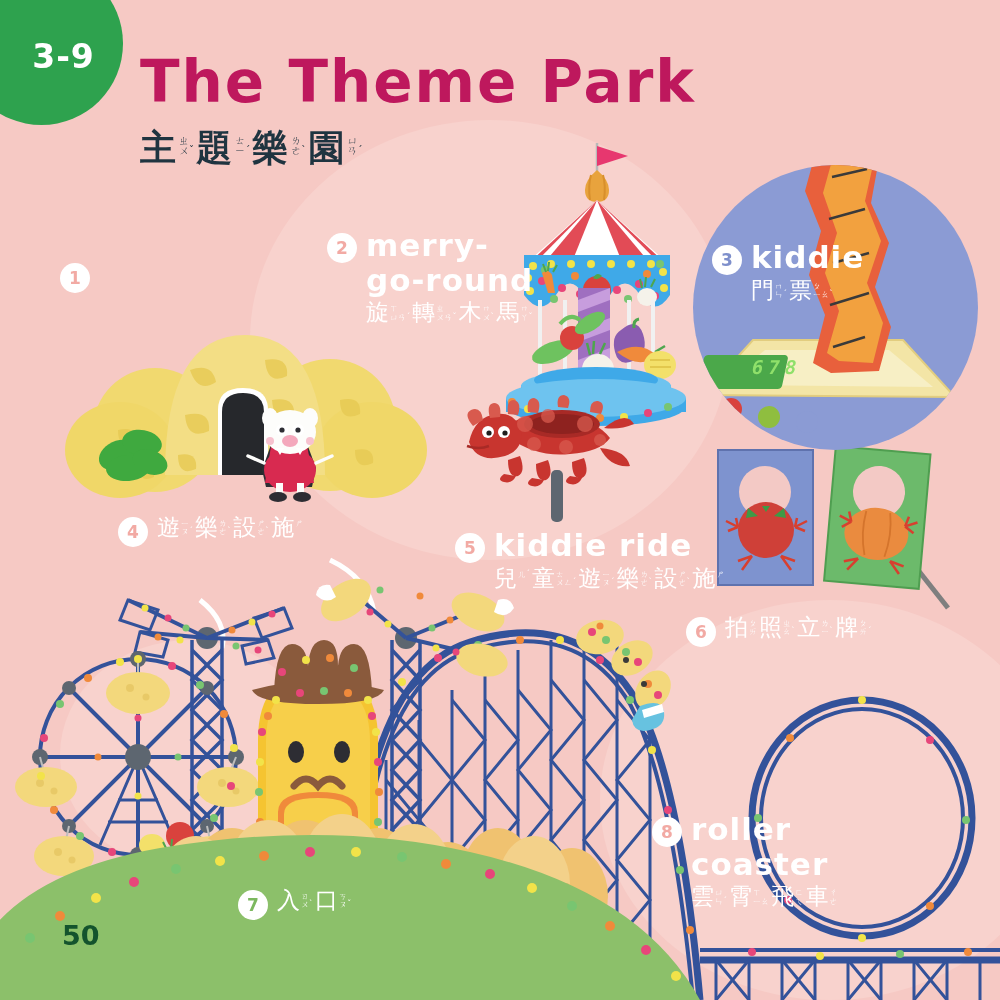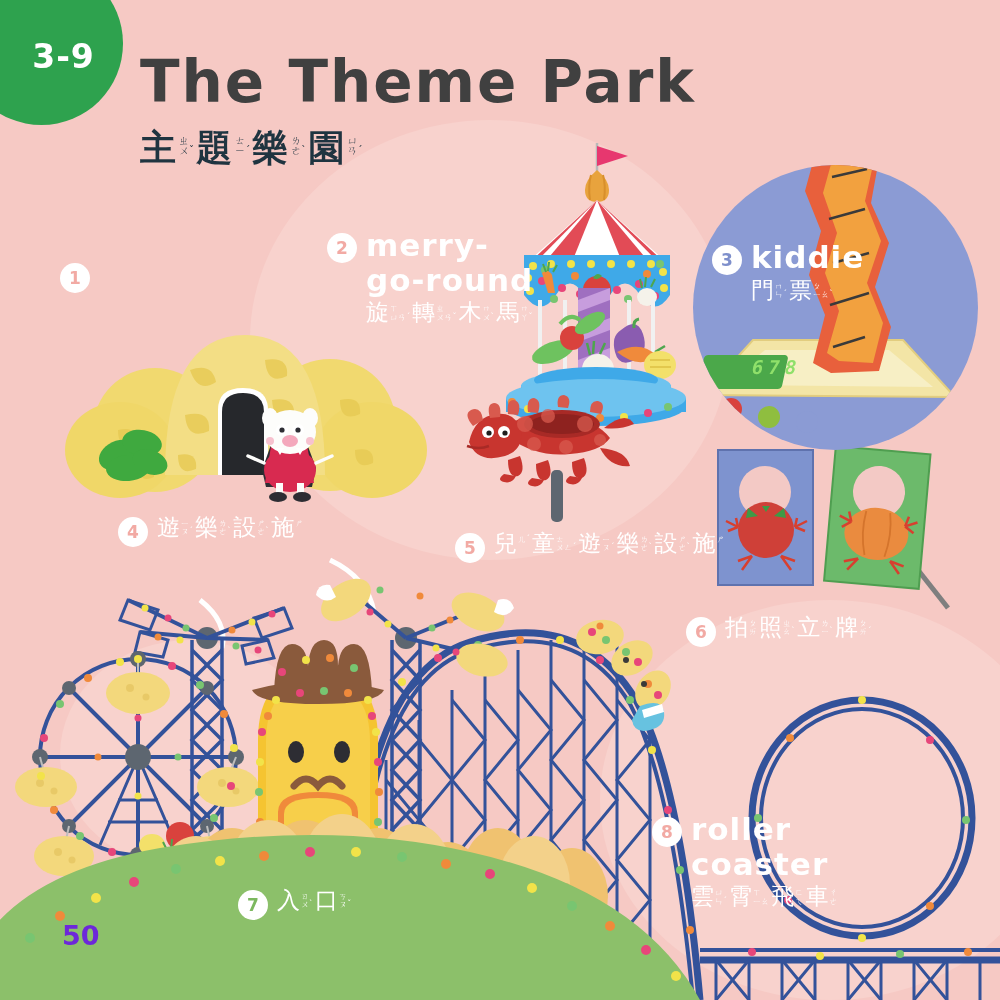--- a/index.html
+++ b/index.html
@@ -25,21 +25,21 @@
   }
   .chapter-badge span{
     color:#ffffff;font-size:33px;font-weight:600;letter-spacing:1px;
     font-family:"DejaVu Sans",sans-serif;
     margin-left:16px;
   }
 
   
   .title-en{
     position:absolute;left:140px;top:48px;
-    color:#404040;font-size:58px;font-weight:700;letter-spacing:2px;
+    color:#be185d;font-size:58px;font-weight:700;letter-spacing:2px;
     font-family:"DejaVu Sans",sans-serif;
     white-space:nowrap;
   }
   .title-zh{
     position:absolute;left:140px;top:130px;
     color:#1f3440;font-size:36px;font-weight:700;letter-spacing:2px;
     white-space:nowrap;display:flex;align-items:flex-start;
   }
   .z{display:inline-flex;align-items:flex-start;margin-right:2px;}
   .z .ch{font-size:36px;line-height:1;}
@@ -69,21 +69,21 @@
   .zh{margin-top:4px;display:flex;align-items:flex-start;color:#ffffff;}
   .zh .ch{font-size:23px;line-height:1;font-weight:500;}
   .zh .bpmf{font-size:8px;line-height:1.05;margin-left:1px;
     display:flex;flex-direction:column;align-items:flex-start;
     transform:translateY(4px);font-weight:400;}
   .zh .bpmf i{font-style:normal;}
 
   
   .page-number{
     position:absolute;left:62px;top:920px;
-    color:#6d28d9;font-size:27px;font-weight:700;
+    color:#14532d;font-size:27px;font-weight:700;
     font-family:"DejaVu Sans",sans-serif;
   }
 
   
   .illo{position:absolute;}
   .ticket-circle{
     position:absolute;left:693px;top:165px;width:285px;height:285px;
     border-radius:50%;background:#8b9bd4;overflow:hidden;
   }
   .machine-display{
@@ -825,20 +825,21 @@
             </span>
           </div>
       </div>
     </div>
   </div>
 
   <div class="callout" style="left:455px;top:528px;">
     <div class="row">
       <div class="num">5</div>
       <div>
+        <div class="en">kiddie ride</div>
         <div class="zh">
             <span class="z">
               <span class="ch">兒</span>
               <span class="bpmf">
                 <i>ㄦˊ</i>
               </span>
             </span>
             <span class="z">
               <span class="ch">童</span>
               <span class="bpmf">

